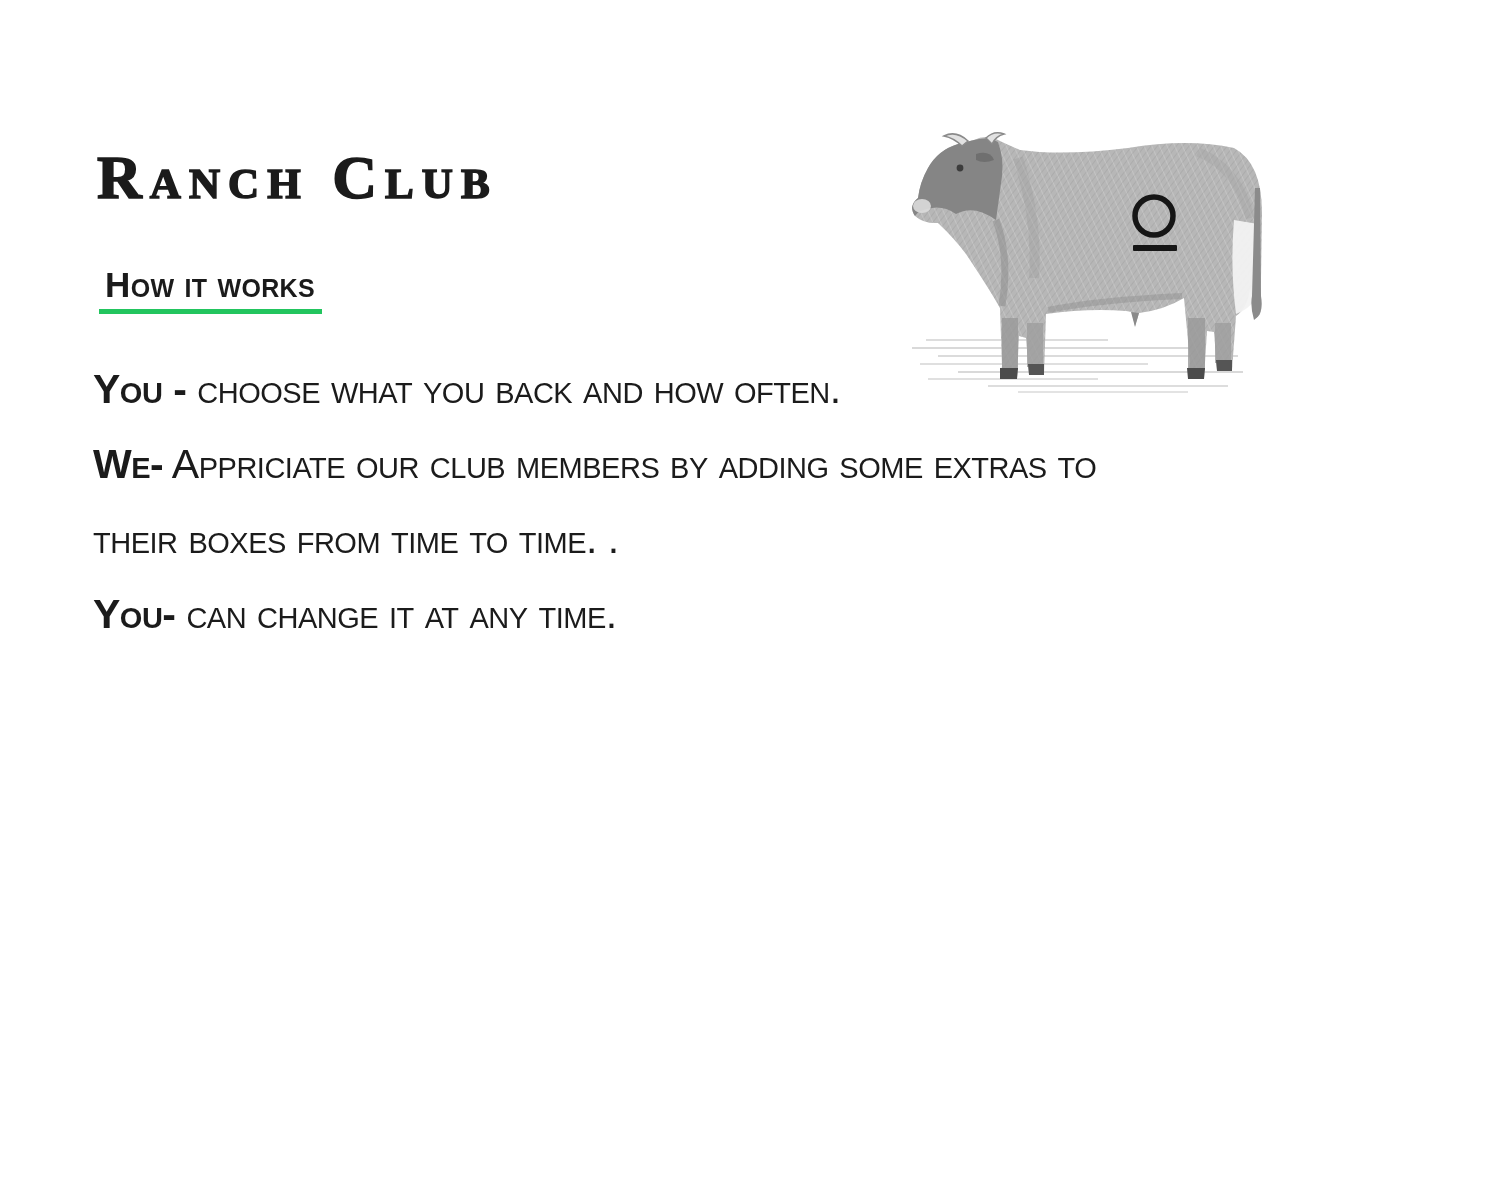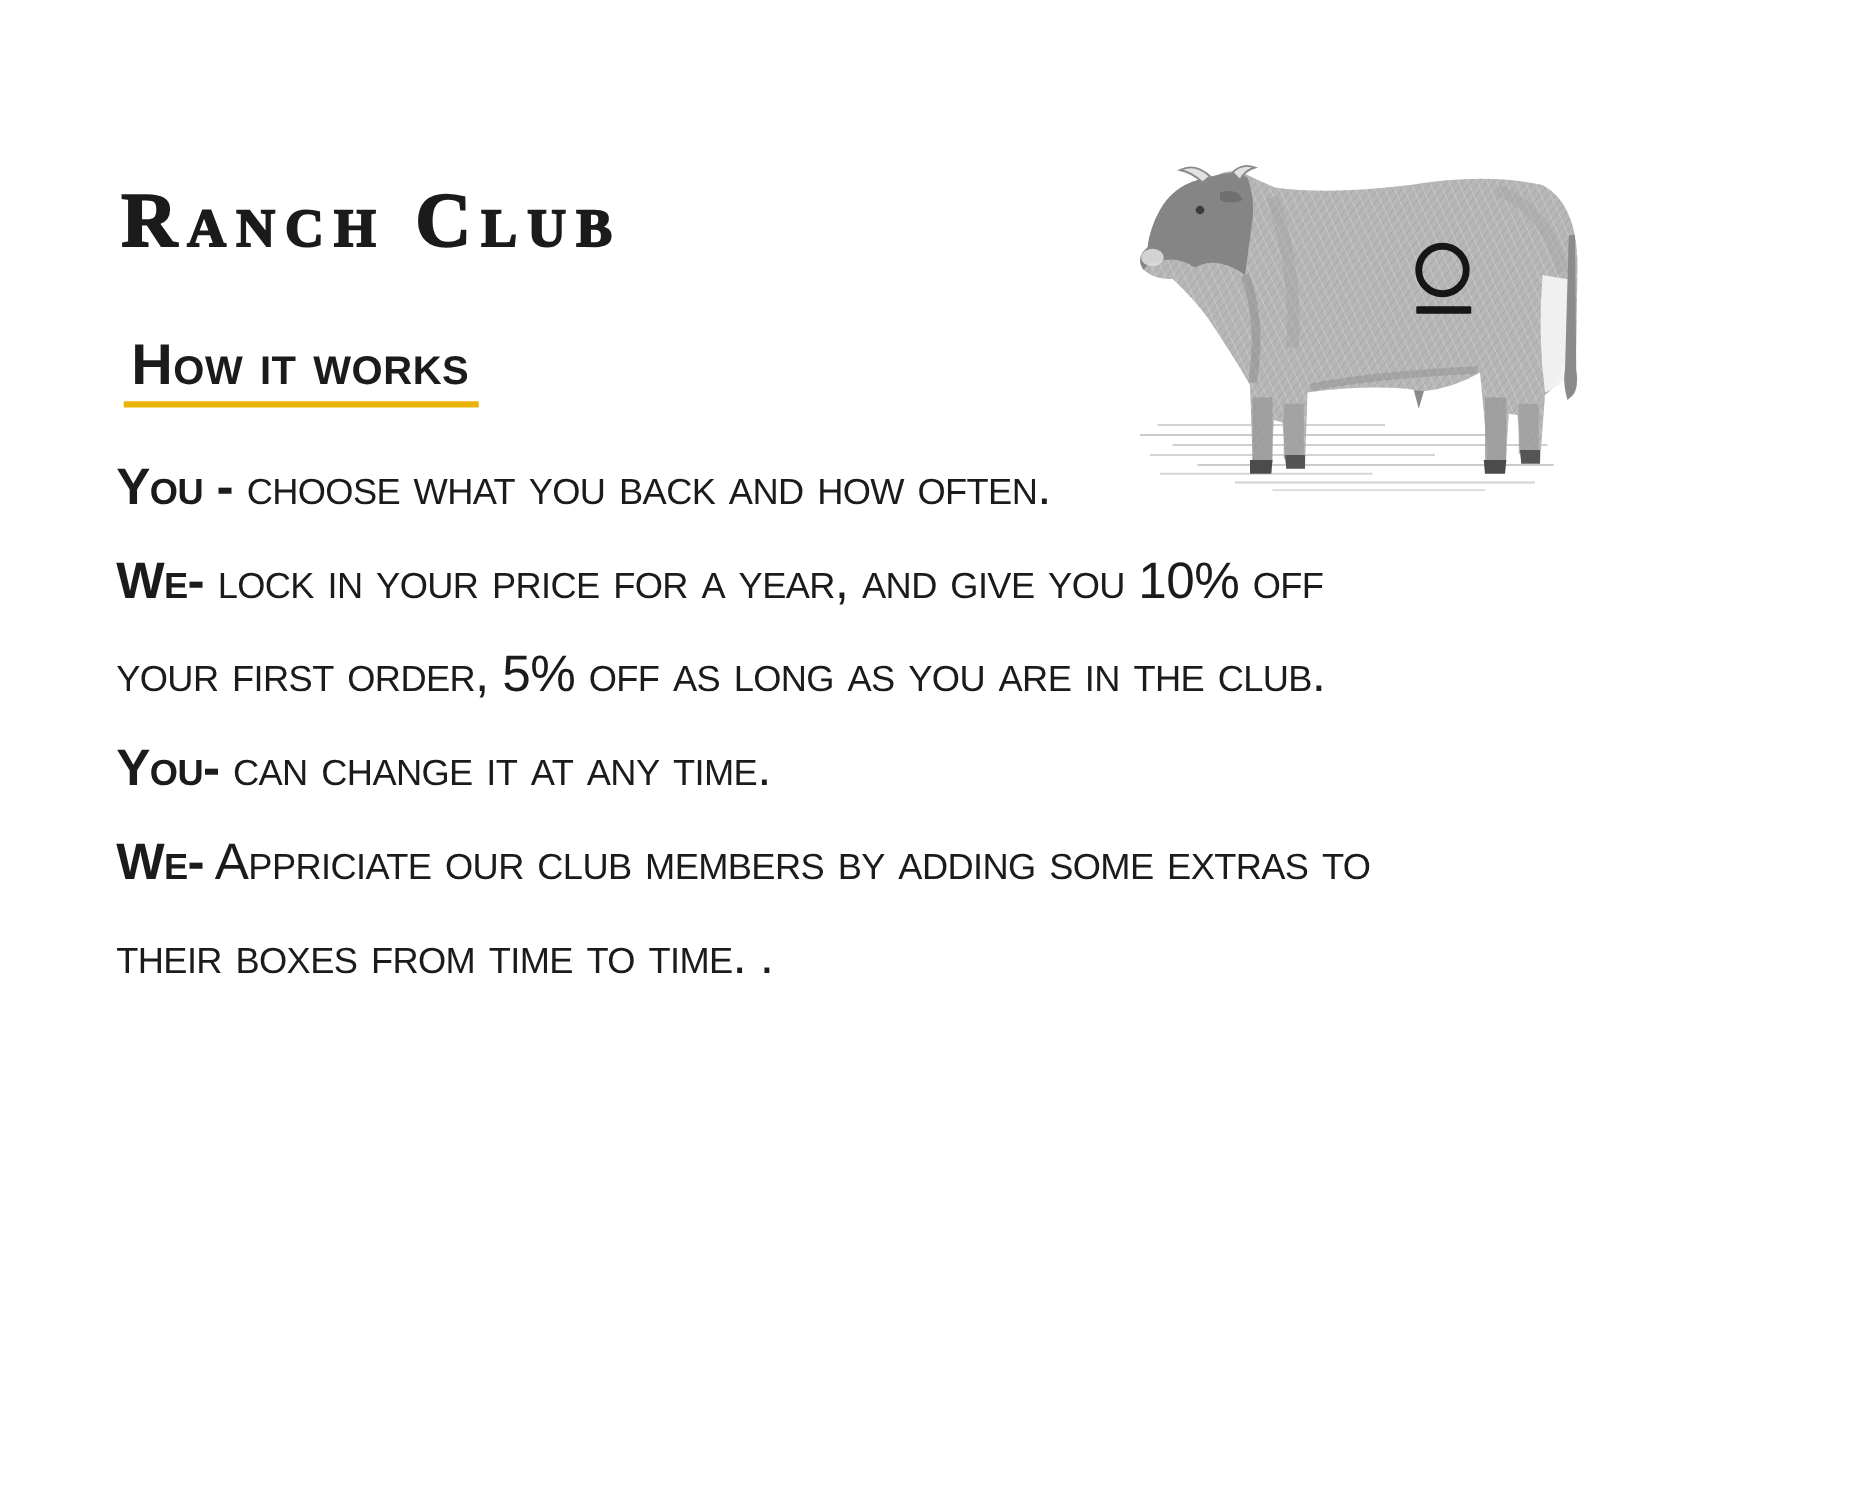--- a/index.html
+++ b/index.html
@@ -24,25 +24,25 @@
     font-variant-caps: small-caps;
     -webkit-text-stroke: 1.6px #1b1b1b;
     white-space: nowrap;
   }
 
   .section-heading {
     position: absolute;
     left: 99px; top: 266px;
     display: inline-block;
     font-weight: 700;
-    font-size: 46px;
+    font-size: 35px;
     line-height: 1.1;
     font-variant-caps: small-caps;
     letter-spacing: 0.01em;
-    border-bottom: 5px solid #eab308;
+    border-bottom: 5px solid #22c55e;
     padding: 0 7px 4px 6px;
     white-space: nowrap;
   }
 
   .body-text {
     position: absolute;
     left: 93px; top: 352px;
     width: 1360px;
     font-size: 41px;
     letter-spacing: -0.5px;
@@ -158,30 +158,26 @@
       <rect x="235" y="117" width="44" height="6" rx="1" fill="#161616"></rect>
     </g>
   </svg>
 
   <div class="body-text">
 
     <p>
       <span class="row"><span class="lead">You -</span> <span>choose what you back and how often.</span></span>
     </p>
 
-    <p>
-      <span class="row"><span class="lead">We-</span> <span>lock in your price for a year, and give you 10% off</span></span>
-      <span class="row">your first order, 5% off as long as you are in the club.</span>
-    </p>
 
 
-
-    <p>
-      <span class="row"><span class="lead">You-</span> <span>can change it at any time.</span></span>
-    </p>
 
     <p>
       <span class="row"><span class="lead">We-</span> <span>Appriciate our club members by adding some extras to</span></span>
       <span class="row">their boxes from time to time. .</span>
     </p>
 
+    <p>
+      <span class="row"><span class="lead">You-</span> <span>can change it at any time.</span></span>
+    </p>
+
   </div>
 </div>
 
 </body></html>

